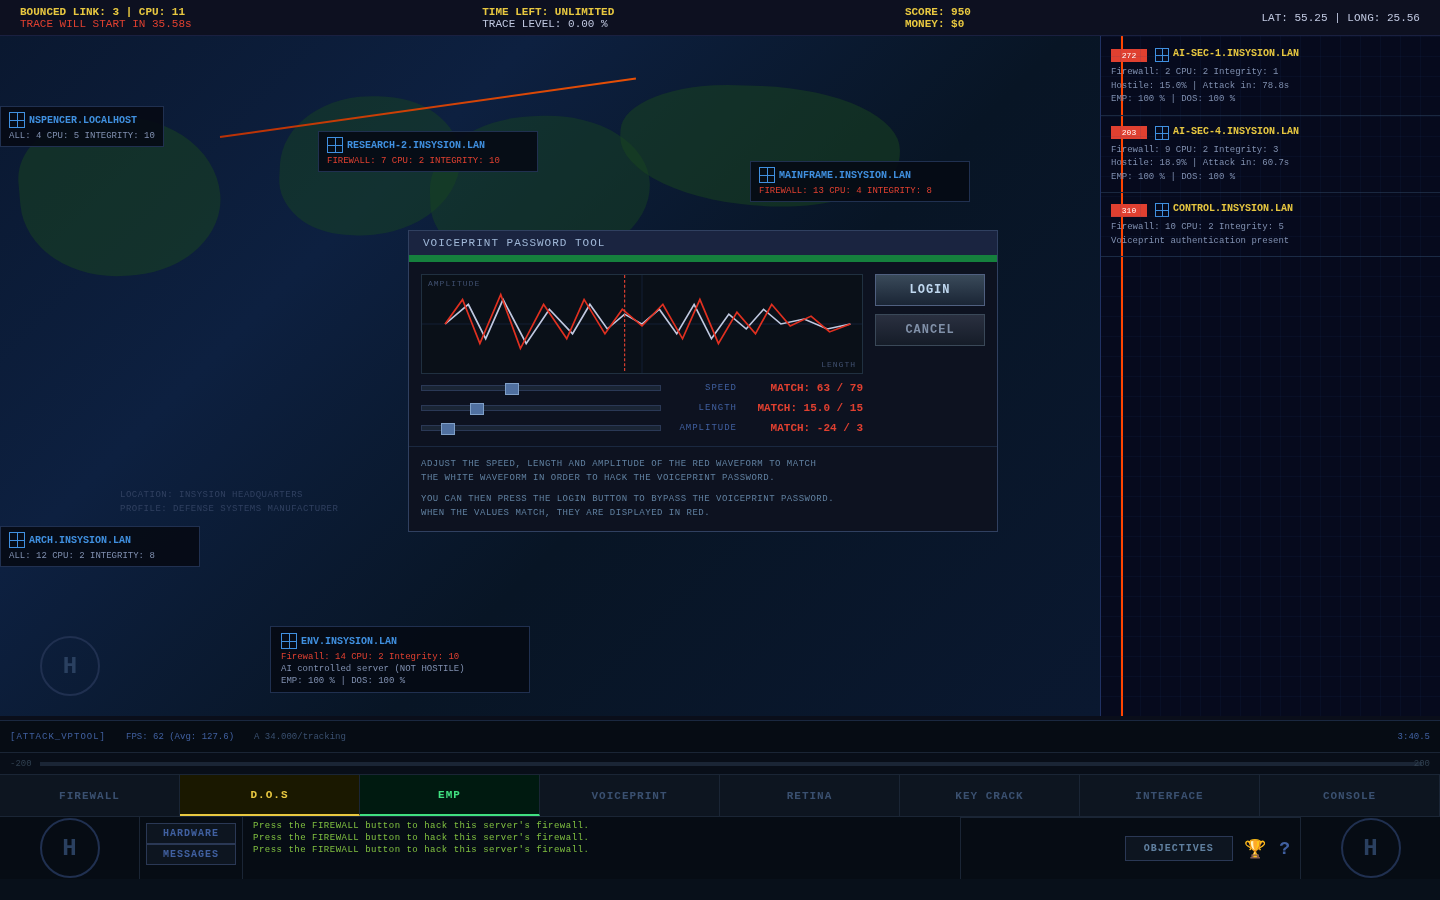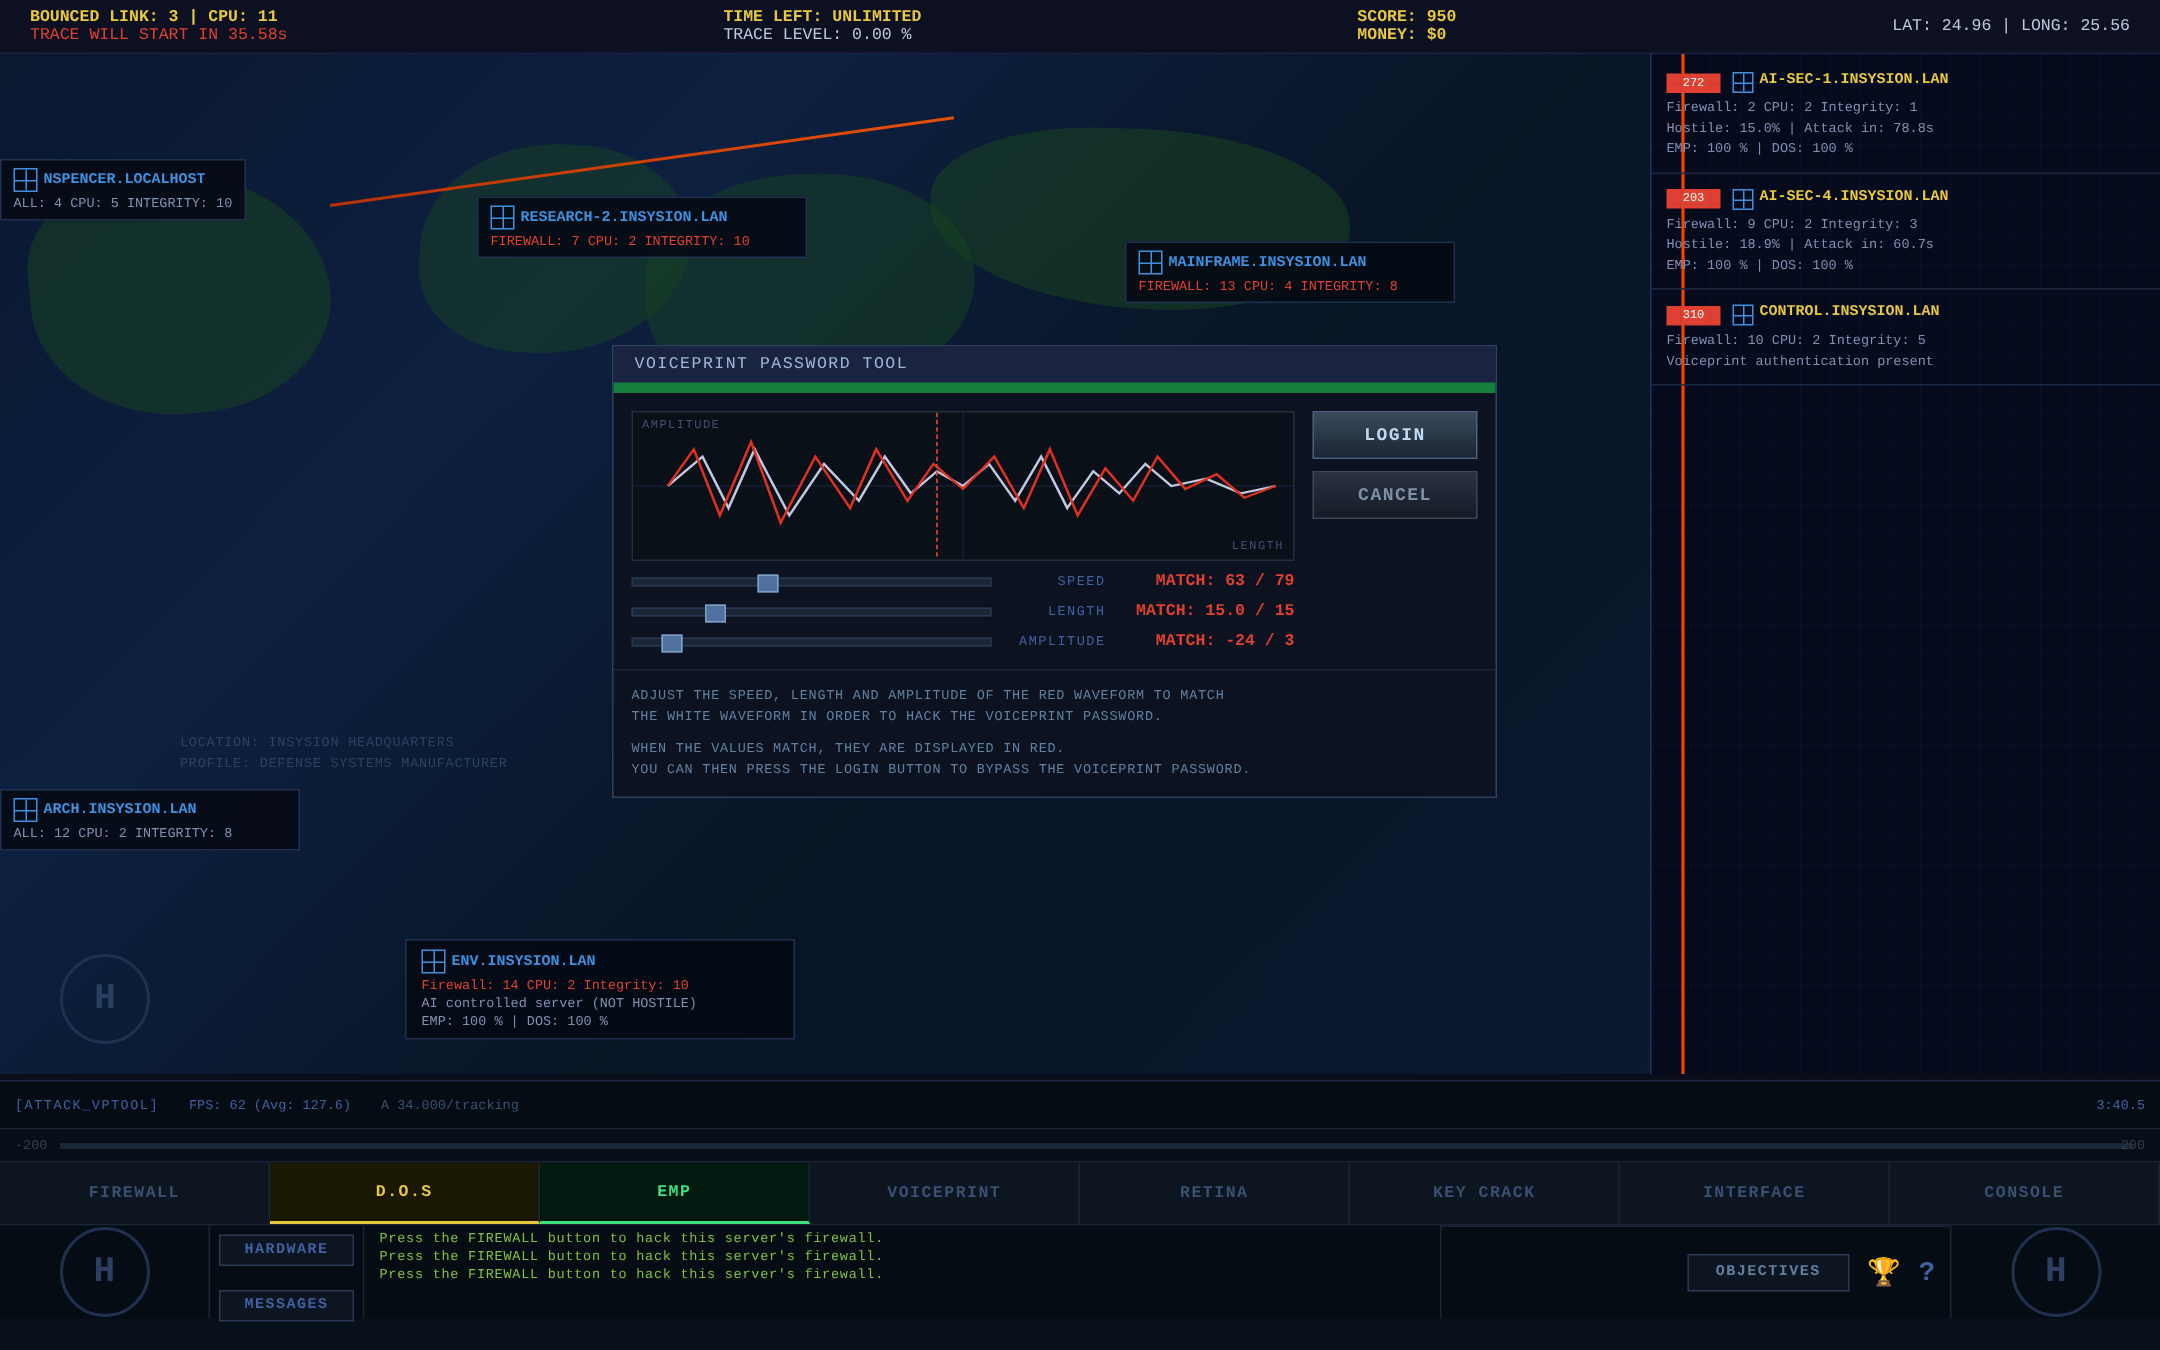--- a/index.html
+++ b/index.html
@@ -458,21 +458,21 @@
   <div class="top-bar-section">
     <span class="top-bar-yellow">TIME LEFT: UNLIMITED</span>
     <span class="top-bar-white">TRACE LEVEL: 0.00 %</span>
   </div>
   <div class="top-bar-section">
     <span class="top-bar-yellow">SCORE: 950</span>
     <span class="top-bar-yellow">MONEY: $0</span>
   </div>
   <div class="top-bar-section">
     <span class="top-bar-white">
-      <span>LAT: 24.96</span>&nbsp;|&nbsp;<span>LONG: 25.56</span>
+      <span>LAT: 55.25</span>&nbsp;|&nbsp;<span>LONG: 25.56</span>
     </span>
   </div>
 </div>
 
 <div id="map-area">
 
   <div style="position:absolute;top:80px;left:20px;width:200px;height:160px;background:rgba(25,70,30,0.5);border-radius:40% 60% 50% 55%;transform:rotate(-5deg);"></div>
   <div style="position:absolute;top:60px;left:280px;width:180px;height:140px;background:rgba(25,70,30,0.45);border-radius:55% 45% 60% 40%;transform:rotate(3deg);"></div>
   <div style="position:absolute;top:80px;left:430px;width:220px;height:150px;background:rgba(25,70,30,0.45);border-radius:50% 50% 55% 45%;transform:rotate(-2deg);"></div>
   <div style="position:absolute;top:50px;left:620px;width:280px;height:120px;background:rgba(25,70,30,0.5);border-radius:45% 55% 50% 60%;transform:rotate(2deg);"></div>
@@ -634,22 +634,22 @@
     <div id="vptool-right">
       <button class="vp-button btn-login">LOGIN</button>
       <button class="vp-button btn-cancel">CANCEL</button>
     </div>
   </div>
 
   <div id="vptool-desc">
     <div>ADJUST THE SPEED, LENGTH AND AMPLITUDE OF THE RED WAVEFORM TO MATCH</div>
     <div>THE WHITE WAVEFORM IN ORDER TO HACK THE VOICEPRINT PASSWORD.</div>
     <div style="height:6px;"></div>
+    <div>YOU CAN THEN PRESS THE LOGIN BUTTON TO BYPASS THE VOICEPRINT PASSWORD.</div>
     <div>WHEN THE VALUES MATCH, THEY ARE DISPLAYED IN RED.</div>
-    <div>YOU CAN THEN PRESS THE LOGIN BUTTON TO BYPASS THE VOICEPRINT PASSWORD.</div>
   </div>
 </div>
 
 <div id="bottom-area">
 
   <div id="status-bar">
     <span class="status-tool">[ATTACK_VPTOOL]</span>
     <span class="status-fps">FPS:  62 (Avg: 127.6)</span>
     <span class="status-track">A 34.000/tracking</span>
     <span class="status-right">3:40.5</span>
@@ -673,21 +673,21 @@
     <button class="main-btn inactive">INTERFACE</button>
     <button class="main-btn inactive">CONSOLE</button>
   </div>
 
   <div style="display:flex;height:62px;">
 
     <div style="width:140px;display:flex;align-items:center;justify-content:center;border-right:1px solid #1a2535;background:#060c14;">
       <div class="logo-circle">H</div>
     </div>
 
-    <div style="display:flex;flex-direction:column;gap:16px;padding:6px;border-right:1px solid #1a2535;background:#060c14;">
+    <div style="display:flex;flex-direction:column;gap:0;padding:6px;border-right:1px solid #1a2535;background:#060c14;">
       <button style="background:#0d1520;border:1px solid #2a3855;color:#4060a0;font-family:'Courier New',monospace;font-size:10px;font-weight:bold;padding:4px 16px;cursor:pointer;letter-spacing:1px;text-transform:uppercase;">HARDWARE</button>
       <button style="background:#0d1520;border:1px solid #2a3855;color:#4060a0;font-family:'Courier New',monospace;font-size:10px;font-weight:bold;padding:4px 14px;cursor:pointer;letter-spacing:1px;text-transform:uppercase;">MESSAGES</button>
     </div>
 
     <div id="log-area" style="flex:1;">
       <div class="log-msg">
         <span>Press the FIREWALL button to hack this server's firewall.</span>
       </div>
       <div class="log-msg">
         <span>Press the FIREWALL button to hack this server's firewall.</span>

